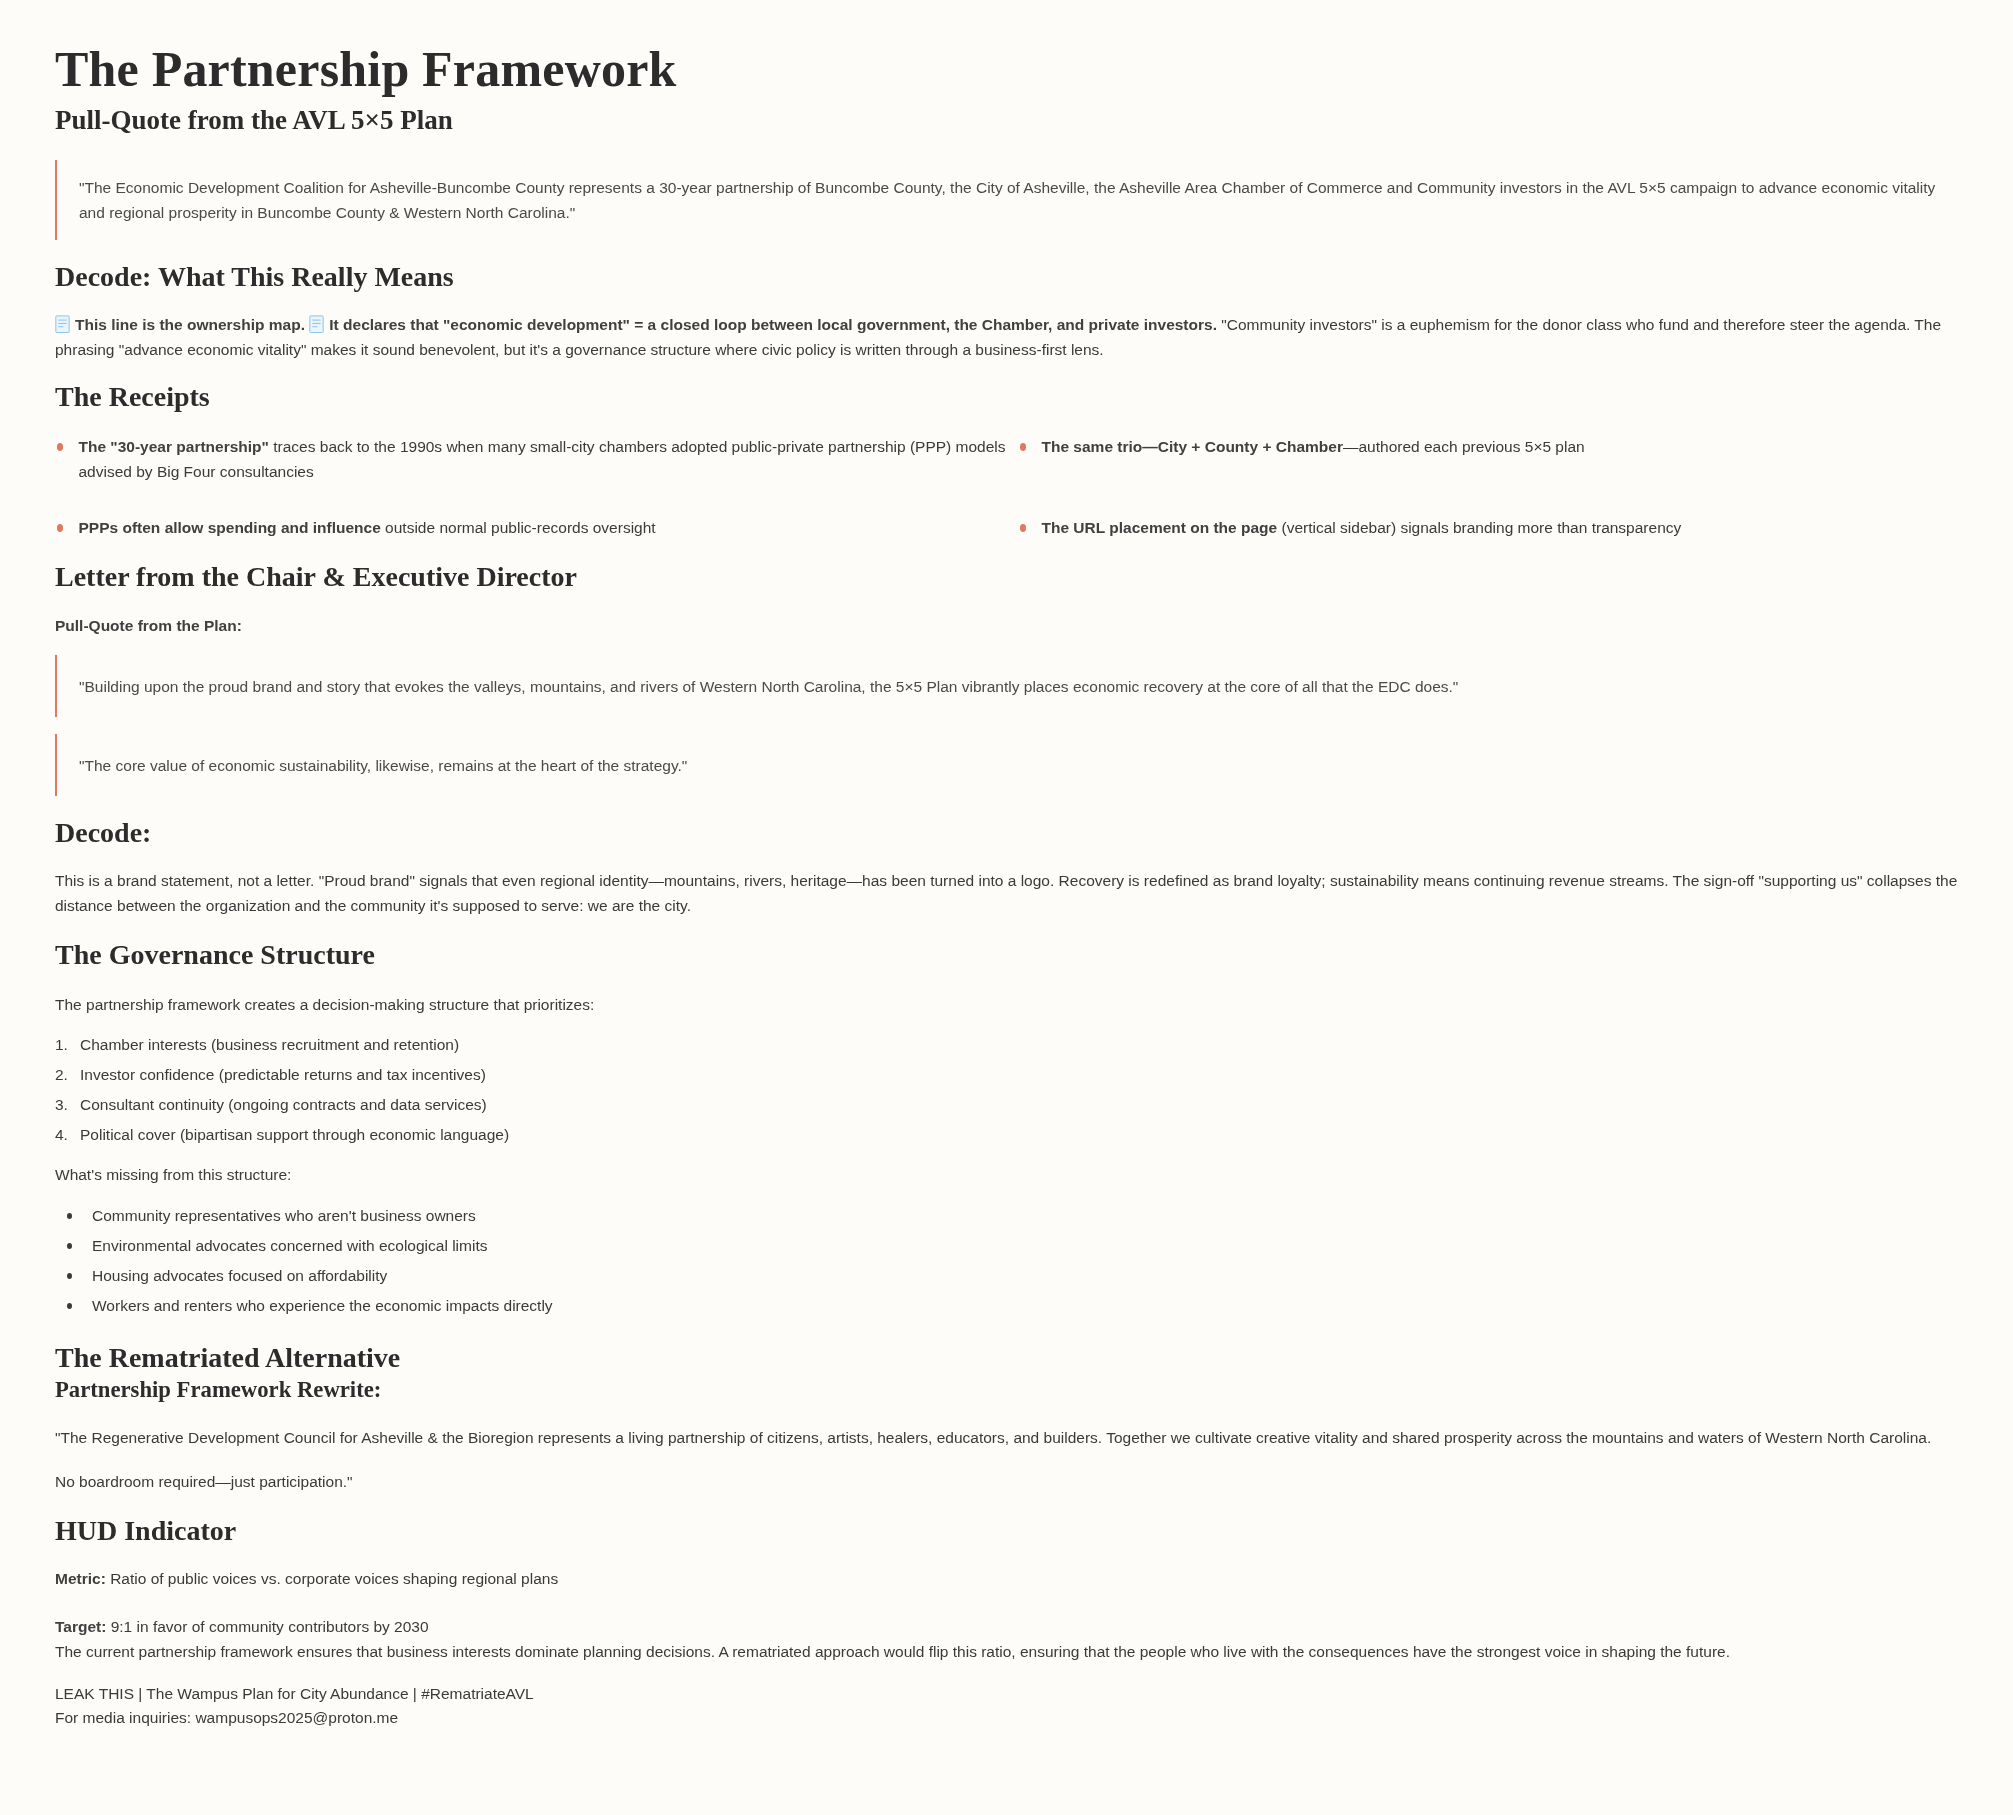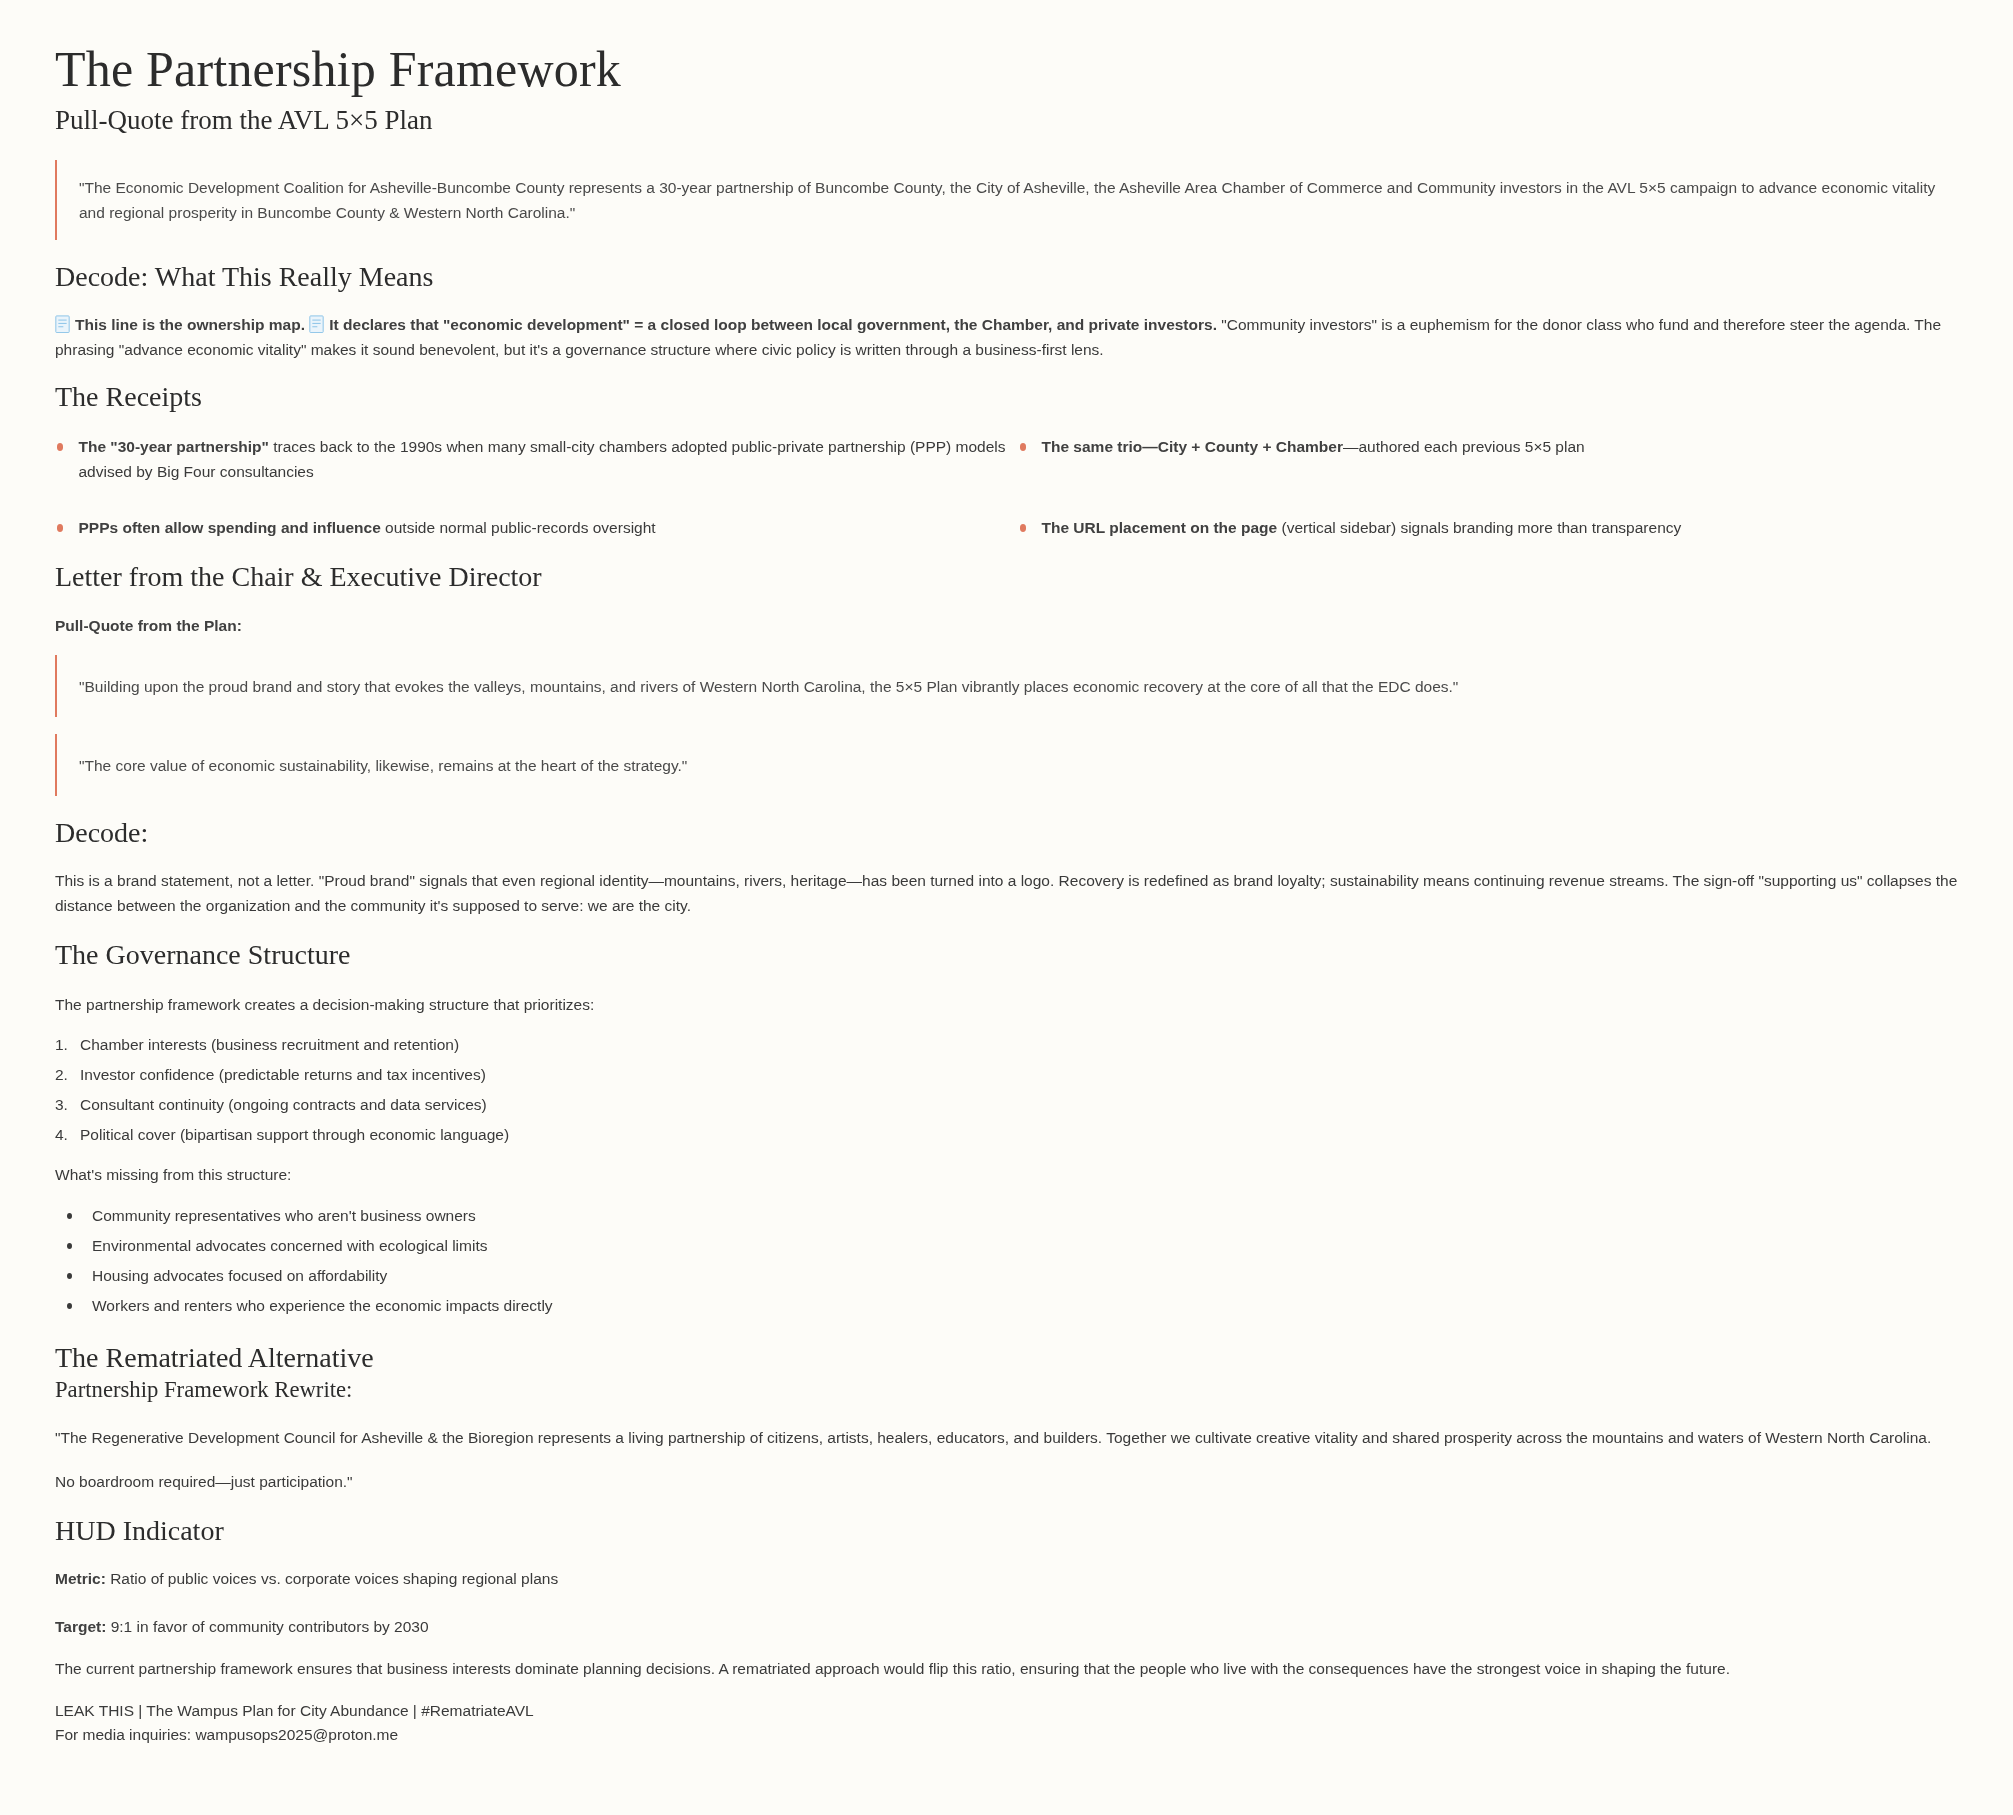--- a/index.html
+++ b/index.html
@@ -4,21 +4,21 @@
 <style>
   html, body { margin: 0; padding: 0; }
   body {
     background: #fdfcf8;
     color: #3a3a3a;
     font-family: "Liberation Sans", "DejaVu Sans", sans-serif;
     width: 2014px;
     min-height: 1816px;
   }
   .page { padding: 42px 54px 50px 55px; }
-  .serif { font-family: "Liberation Serif", "DejaVu Serif", serif; color: #2c2c2c; font-weight: normal; }
+  .serif { font-family: "Liberation Serif", "DejaVu Serif", serif; color: #2c2c2c; font-weight: bold; }
   h1.title { font-size: 50px; margin: 0; line-height: 1.1; letter-spacing: 0.2px; }
   .subtitle { font-size: 27px; margin: 6.7px 0 0 0; line-height: 1.2; }
   h2 { font-size: 28px; margin: 0; line-height: 1.2; }
   h3 { font-size: 22.7px; margin: 0; line-height: 1.2; }
   p, li { font-size: 15.5px; line-height: 25px; }
   p { margin: 0; }
   .quote {
     border-left: 2.5px solid #e07a5f;
     padding: 15px 0 15px 22px;
     margin: 0;
@@ -129,21 +129,21 @@
   </ul>
 
   <h2 class="serif" style="margin-top:20px;">The Rematriated Alternative</h2>
   <h3 class="serif" style="margin-top:1.7px;">Partnership Framework Rewrite:</h3>
   <p style="margin-top:22px;">"The Regenerative Development Council for Asheville &amp; the Bioregion represents a living partnership of citizens, artists, healers, educators, and builders. Together we cultivate creative vitality and shared prosperity across the mountains and waters of Western North Carolina.</p>
   <p style="margin-top:18.5px;">No boardroom required—just participation."</p>
 
   <h2 class="serif" style="margin-top:20px;">HUD Indicator</h2>
   <p style="margin-top:18.5px; line-height:25px;"><b>Metric:</b><span> Ratio of public voices vs. corporate voices shaping regional plans</span></p>
   <p style="line-height:25px;margin-top:23px;"><b>Target:</b><span> 9:1 in favor of community contributors by 2030</span></p>
-  <p style="margin-top:17px;">The current partnership framework ensures that business interests dominate planning decisions. A rematriated approach would flip this ratio, ensuring that the people who live with the consequences have the strongest voice in shaping the future.</p>
+  <p style="">The current partnership framework ensures that business interests dominate planning decisions. A rematriated approach would flip this ratio, ensuring that the people who live with the consequences have the strongest voice in shaping the future.</p>
 
   <div class="footer" style="margin-top:18.5px;">
     <p>LEAK THIS | The Wampus Plan for City Abundance | #RematriateAVL</p>
     <p>For media inquiries: wampusops2025@proton.me</p>
   </div>
 
 </div>
 
 
 </body></html>

